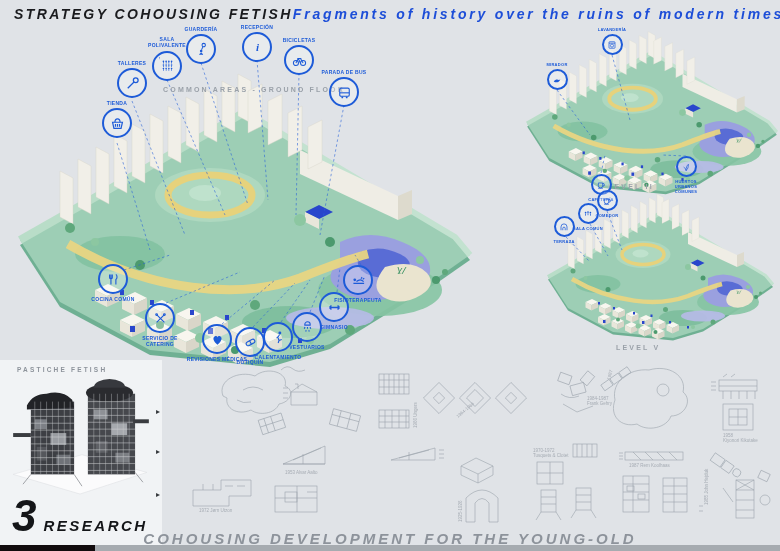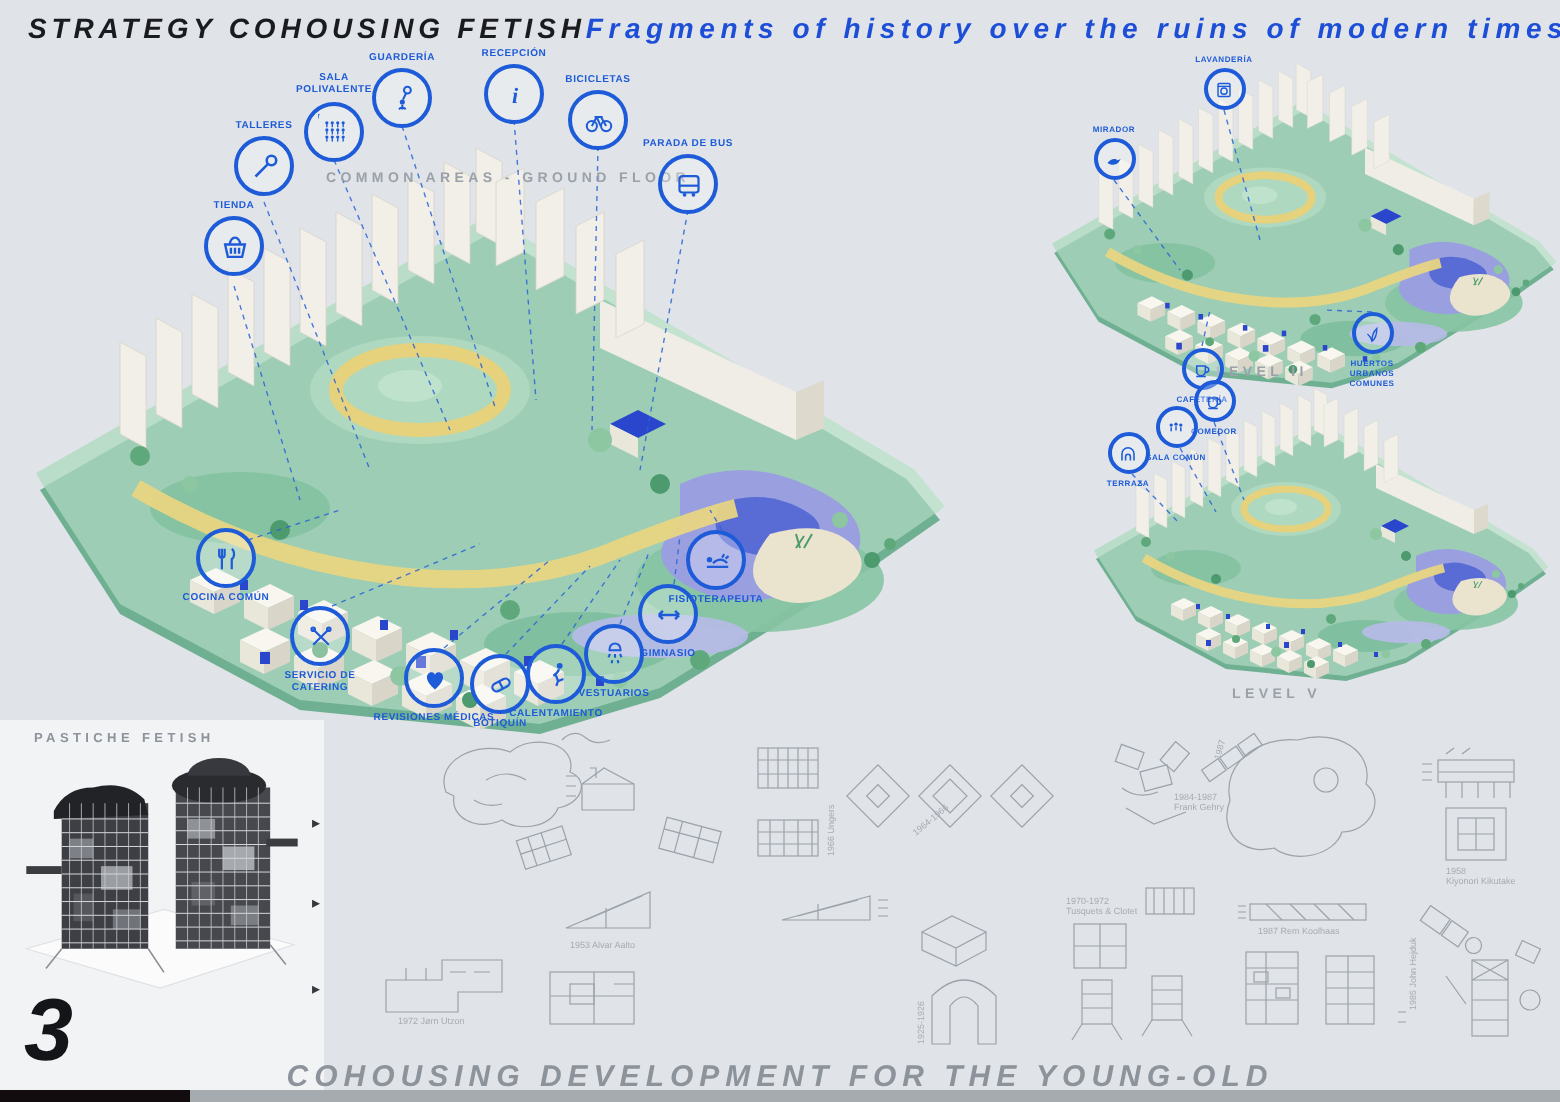--- a/index.html
+++ b/index.html
@@ -494,20 +494,21 @@
   <rect x="90" y="64" width="12" height="12" fill="#5f6166"></rect>
     <rect x="110" y="76" width="14" height="10" fill="#7b7e83"></rect>
   <path d="M82 24h48M82 31h48M82 38h48M82 45h48M82 52h48M82 59h48M82 66h48M82 73h48M82 80h48M82 87h48M82 94h48" stroke="#d8d9dc" stroke-width=".5"></path>
   <path d="M88 16v82M94 16v82M100 16v82M106 16v82M112 16v82M118 16v82M124 16v82" stroke="#c9cbce" stroke-width=".4"></path>
   <rect x="6" y="56" width="18" height="4" fill="#3a3c40"></rect>
     <rect x="128" y="42" width="16" height="4" fill="#3a3c40"></rect>
   <path d="M24 98l-8 10M68 98l8 12M130 96l8 10" stroke="#8b8e93" stroke-width=".8"></path>
 </svg>
 <div class="research">
   <span class="num">3</span>
+  <span class="lab">RESEARCH</span>
 </div>
 
 <div class="ref-arrow" style="left:156px;top:408px">▸</div>
 <div class="ref-arrow" style="left:156px;top:448px">▸</div>
 <div class="ref-arrow" style="left:156px;top:491px">▸</div>
 
 <svg id="refs" style="left:163px;top:360px" width="617" height="178" viewBox="0 0 617 178">
  <g fill="none" stroke="#9aa2ab" stroke-width="0.6">
   <path d="M60 36C54 20 76 10 92 16 104 6 126 12 122 26 132 30 128 42 116 44 112 54 96 56 88 50 74 56 62 48 64 38 Z"></path>
   <path d="M80 30q10-6 20 0M74 40q6 4 14 2"></path>

